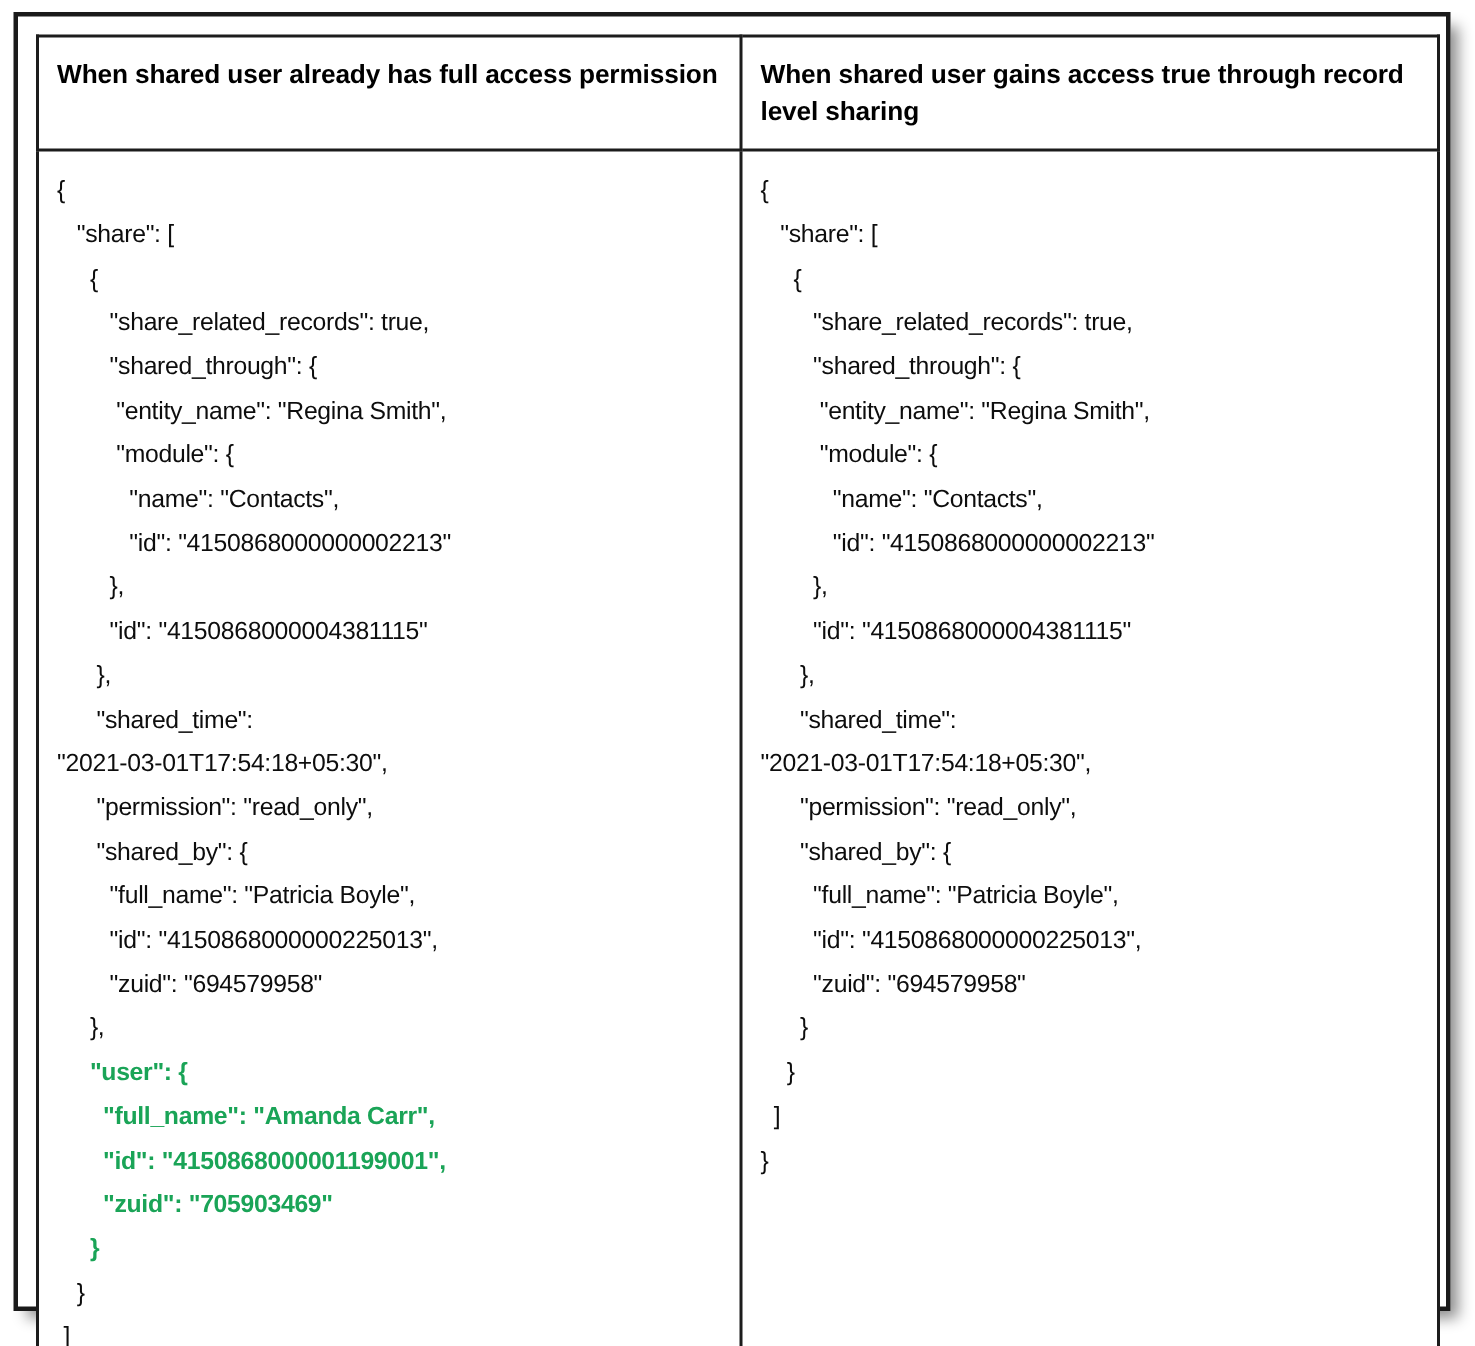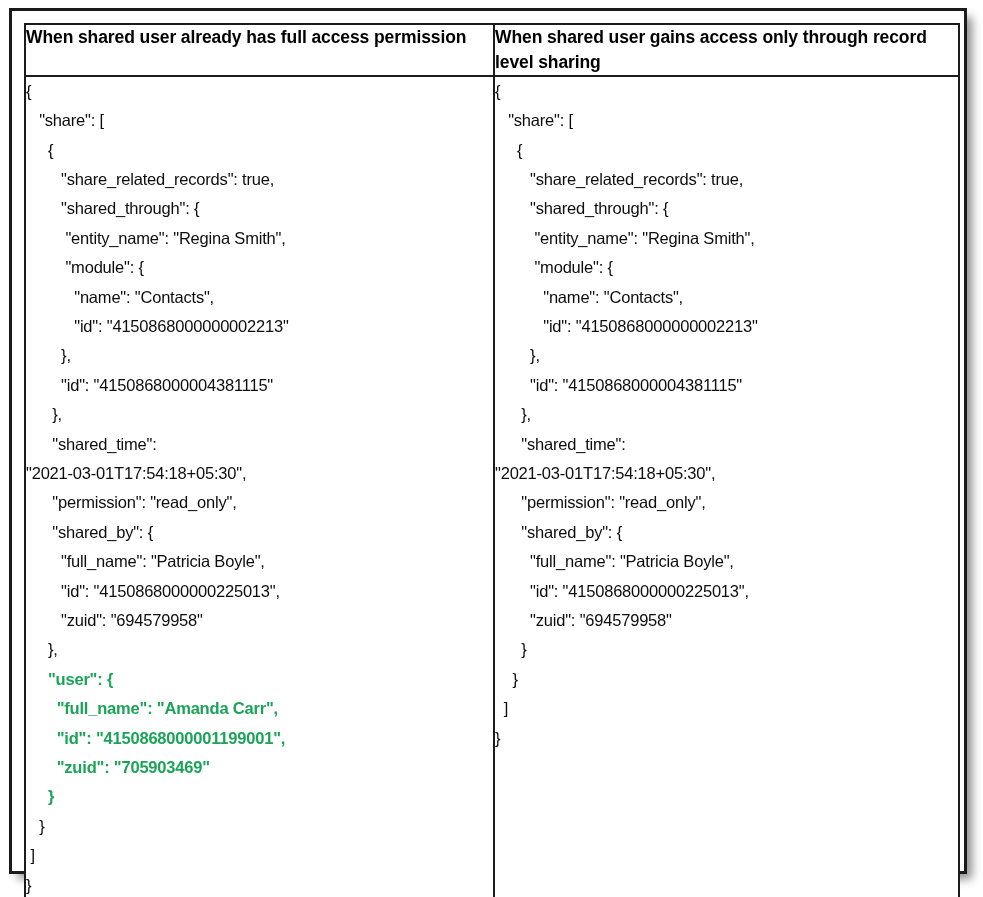--- a/index.html
+++ b/index.html
@@ -39,21 +39,21 @@
     table-layout: fixed;
     background: #ffffff;
   }
   .cmp-table col.c1 { width: 469px; }
   .cmp-table col.c2 { width: 465px; }
 
   .cmp-table th,
   .cmp-table td {
     border: 2px solid #1c1c1c;
     vertical-align: top;
-    padding: 0;
+    padding: 12px;
     background: #ffffff;
   }
 
   .hdr-cell {
     padding: 7px 8px 8px 10px;
   }
   .hdr-text {
     font-size: 17.5px;
     font-weight: bold;
     line-height: 1.42;
@@ -90,21 +90,21 @@
     <colgroup>
       <col class="c1">
       <col class="c2">
     </colgroup>
     <thead>
       <tr>
         <th class="hdr-cell">
           <div class="hdr-text">When shared user already has full access permission</div>
         </th>
         <th class="hdr-cell">
-          <div class="hdr-text">When shared user gains access only through record level sharing</div>
+          <div class="hdr-text">When shared user gains access true through record level sharing</div>
         </th>
       </tr>
     </thead>
     <tbody>
       <tr>
         <td class="code-cell">
           <div class="code-block" id="code-left"><span class="code-line">{</span><span class="code-line">   "share": [</span><span class="code-line">     {</span><span class="code-line">        "share_related_records": true,</span><span class="code-line">        "shared_through": {</span><span class="code-line">         "entity_name": "Regina Smith",</span><span class="code-line">         "module": {</span><span class="code-line">           "name": "Contacts",</span><span class="code-line">           "id": "4150868000000002213"</span><span class="code-line">        },</span><span class="code-line">        "id": "4150868000004381115"</span><span class="code-line">      },</span><span class="code-line">      "shared_time":</span><span class="code-line">"2021-03-01T17:54:18+05:30",</span><span class="code-line">      "permission": "read_only",</span><span class="code-line">      "shared_by": {</span><span class="code-line">        "full_name": "Patricia Boyle",</span><span class="code-line">        "id": "4150868000000225013",</span><span class="code-line">        "zuid": "694579958"</span><span class="code-line">     },</span><span class="code-line hl" style="color: rgb(26, 164, 87);">     "user": {</span><span class="code-line hl" style="color: rgb(26, 164, 87);">       "full_name": "Amanda Carr",</span><span class="code-line hl" style="color: rgb(26, 164, 87);">       "id": "4150868000001199001",</span><span class="code-line hl" style="color: rgb(26, 164, 87);">       "zuid": "705903469"</span><span class="code-line hl" style="color: rgb(26, 164, 87);">     }</span><span class="code-line">   }</span><span class="code-line"> ]</span><span class="code-line">}</span></div>
         </td>
         <td class="code-cell">
           <div class="code-block" id="code-right"><span class="code-line">{</span><span class="code-line">   "share": [</span><span class="code-line">     {</span><span class="code-line">        "share_related_records": true,</span><span class="code-line">        "shared_through": {</span><span class="code-line">         "entity_name": "Regina Smith",</span><span class="code-line">         "module": {</span><span class="code-line">           "name": "Contacts",</span><span class="code-line">           "id": "4150868000000002213"</span><span class="code-line">        },</span><span class="code-line">        "id": "4150868000004381115"</span><span class="code-line">      },</span><span class="code-line">      "shared_time":</span><span class="code-line">"2021-03-01T17:54:18+05:30",</span><span class="code-line">      "permission": "read_only",</span><span class="code-line">      "shared_by": {</span><span class="code-line">        "full_name": "Patricia Boyle",</span><span class="code-line">        "id": "4150868000000225013",</span><span class="code-line">        "zuid": "694579958"</span><span class="code-line">      }</span><span class="code-line">    }</span><span class="code-line">  ]</span><span class="code-line">}</span></div>

